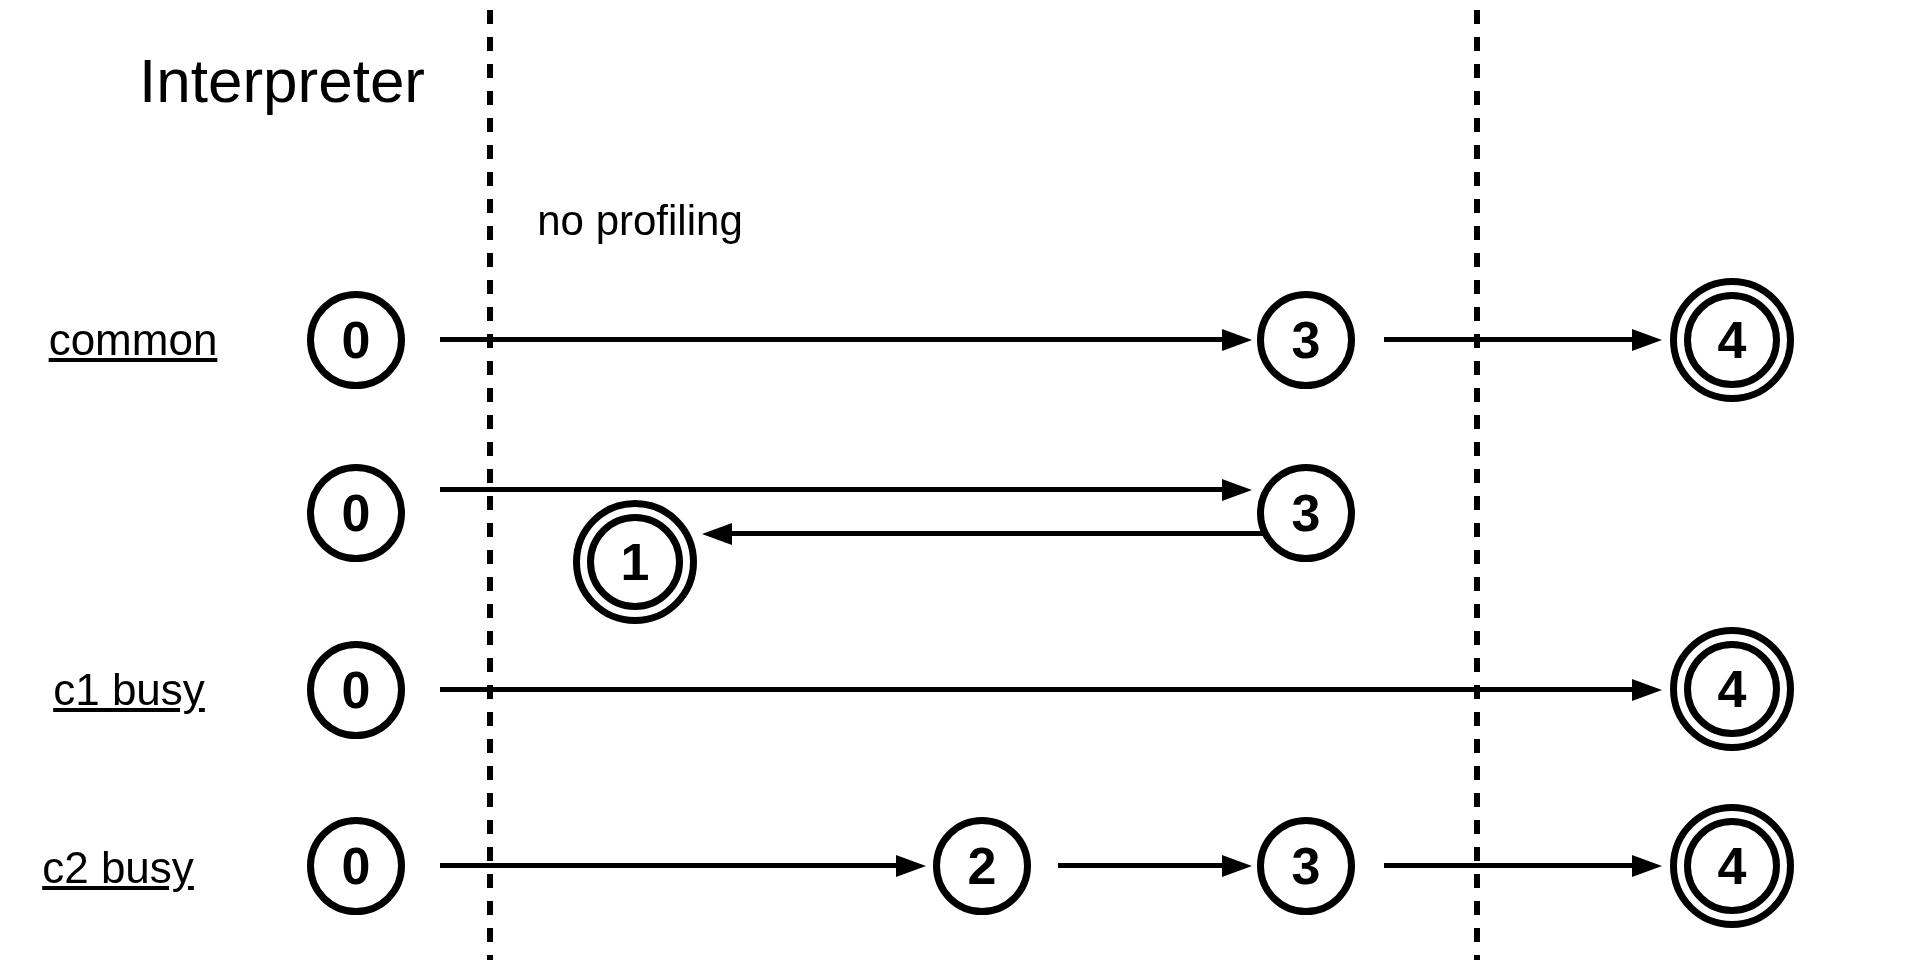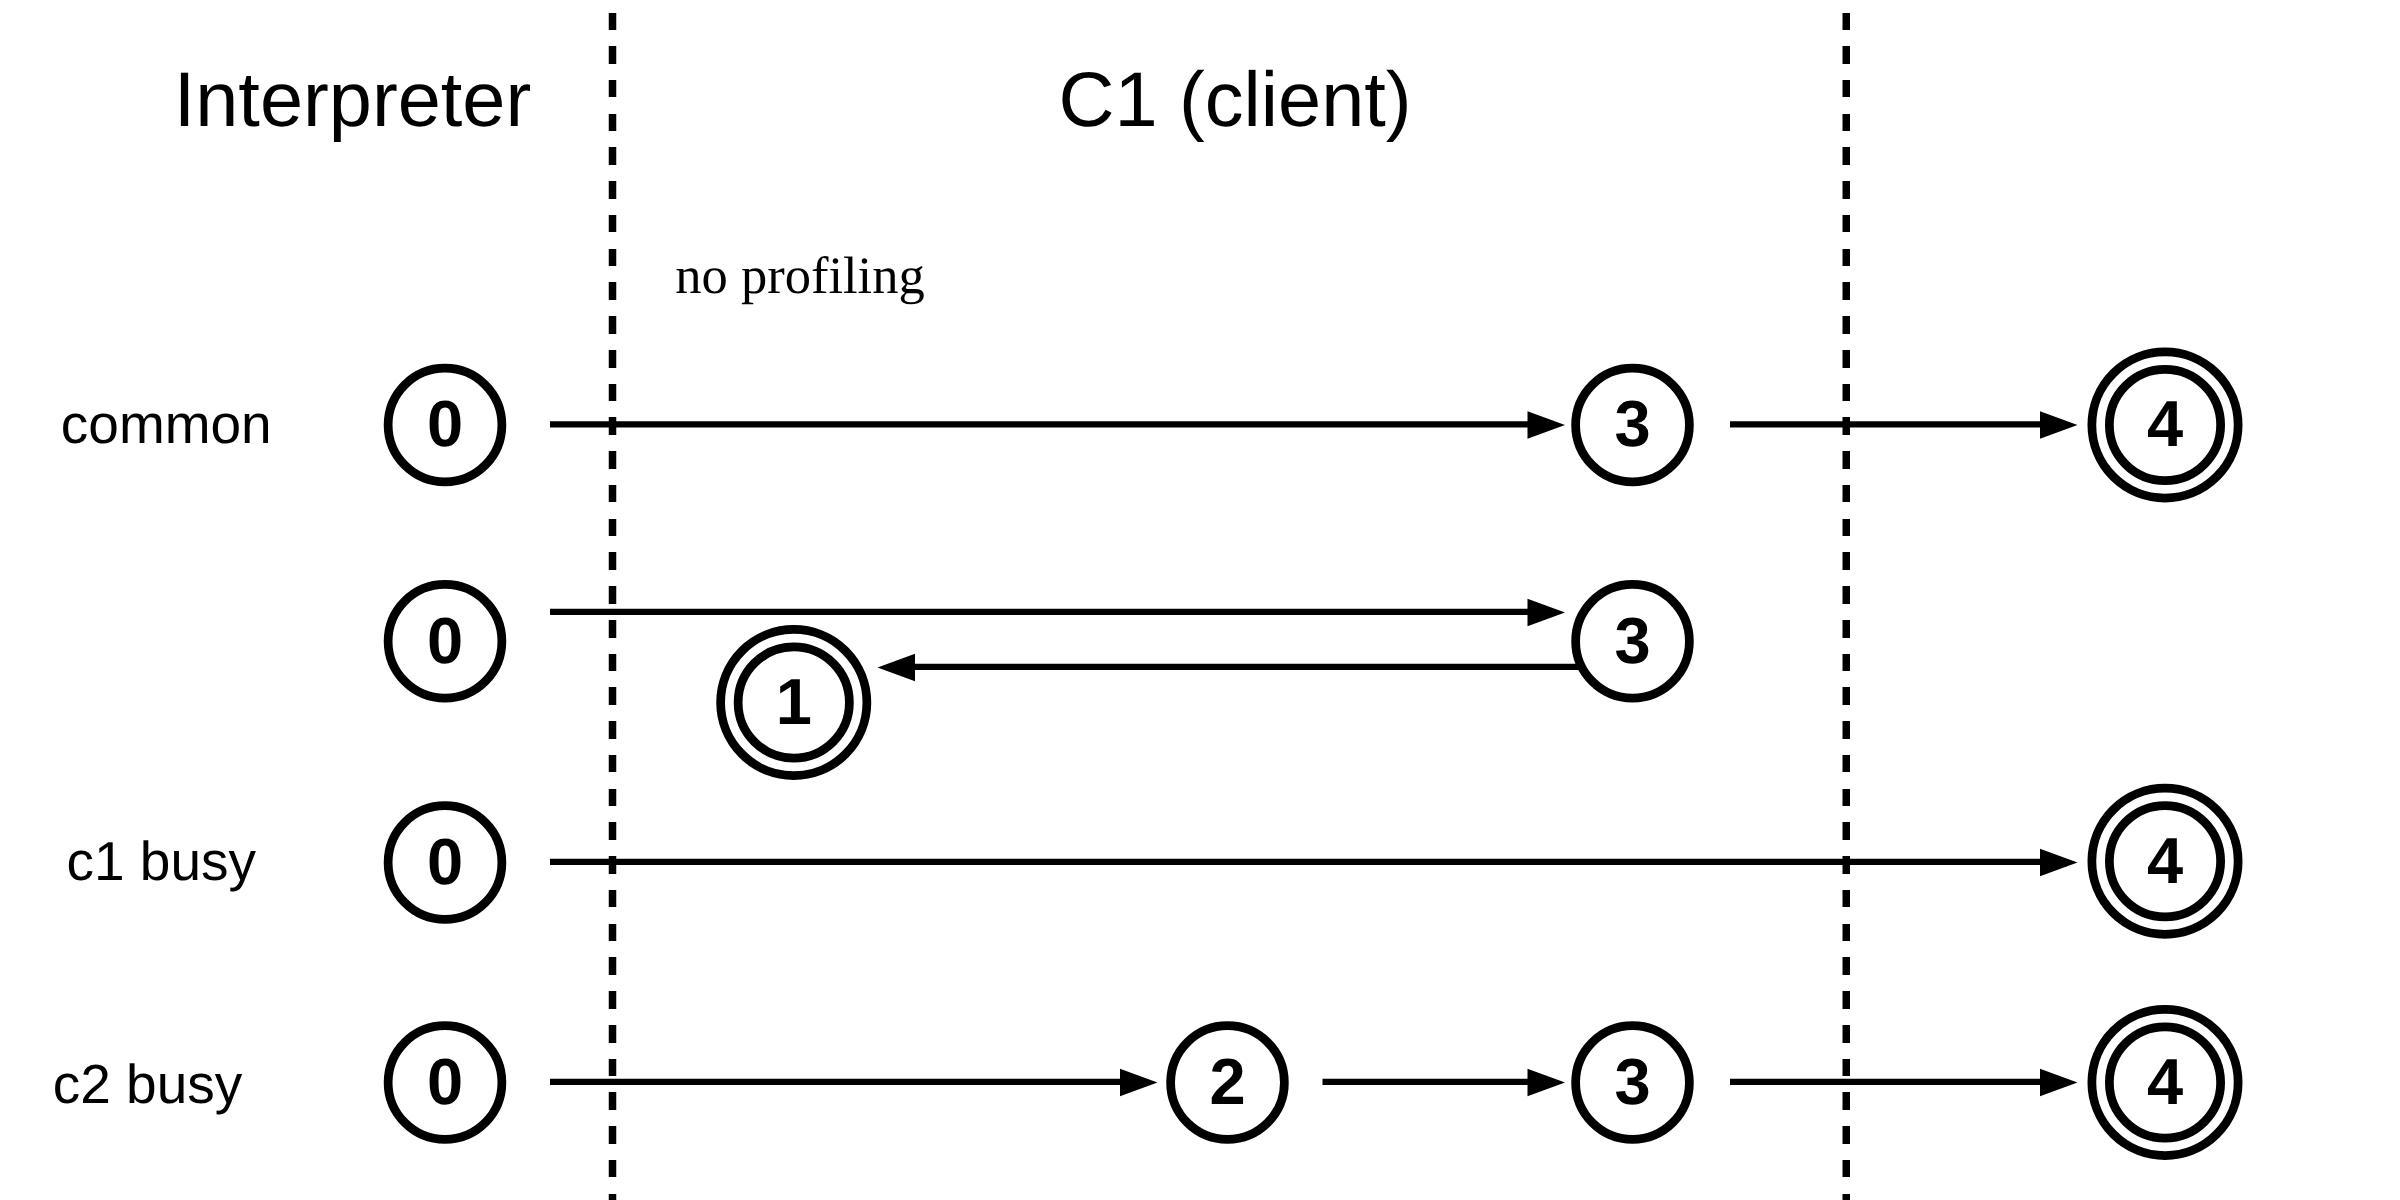--- a/index.html
+++ b/index.html
@@ -37,31 +37,31 @@
   }
 
   
   .sublabel {
     position: absolute;
     top: 200px;
     font-size: 42px;
     line-height: 42px;
     white-space: nowrap;
     transform: translateX(-50%);
-    font-family: Liberation Serif, serif;
   }
 
   
   .rowlabel {
     position: absolute;
     font-size: 44px;
     line-height: 48px;
     text-align: center;
     transform: translate(-50%, -50%);
     white-space: nowrap;
+    text-decoration: underline;
   }
 
   
   .state {
     position: absolute;
     width: 84px;
     height: 84px;
     border: 7px solid #000;
     border-radius: 50%;
     background: #fff;
@@ -128,21 +128,20 @@
 </style>
 </head>
 <body>
 
 <div class="canvas">
 
   <div class="vdash d1"></div>
   <div class="vdash d2"></div>
 
   <div class="title" style="left:282px">Interpreter</div>
-  <div class="title" style="left:988px">C1 (client)</div>
 
   <div class="sublabel" style="left:640px">no profiling</div>
 
   <div class="rowlabel" style="left:133px; top:340px">common</div>
   <div class="rowlabel" style="left:129px; top:690px">c1 busy</div>
   <div class="rowlabel" style="left:118px; top:868px">c2 busy</div>
 
   <div class="arrow" style="left:440px; top:329px; width:812px">
       <div class="shaft"></div>
       <div class="head"></div>

